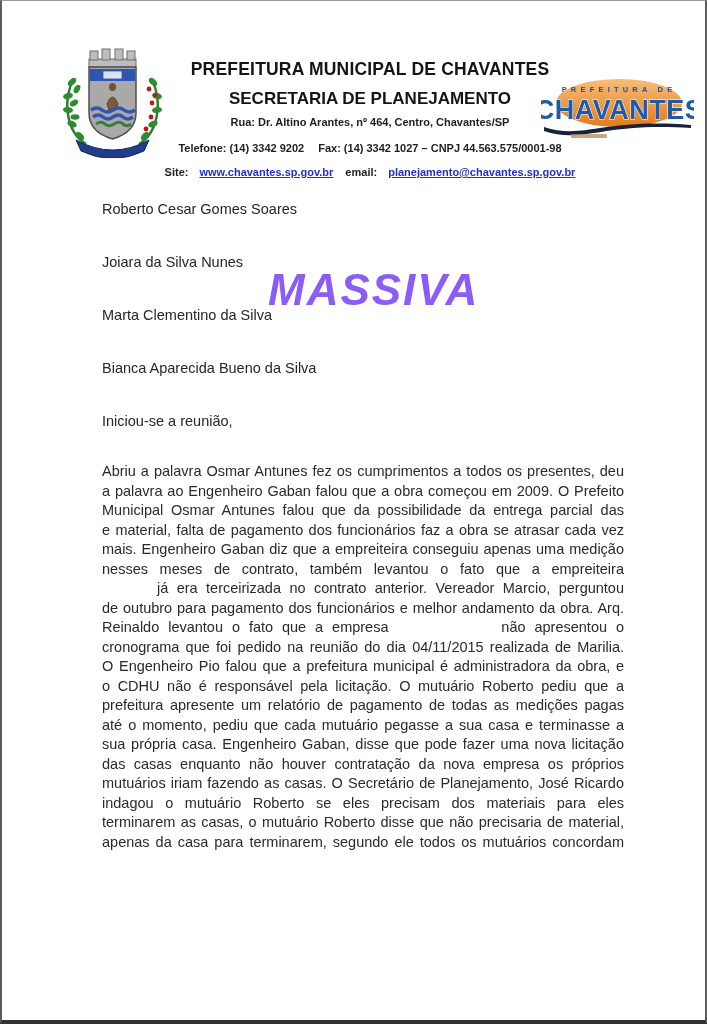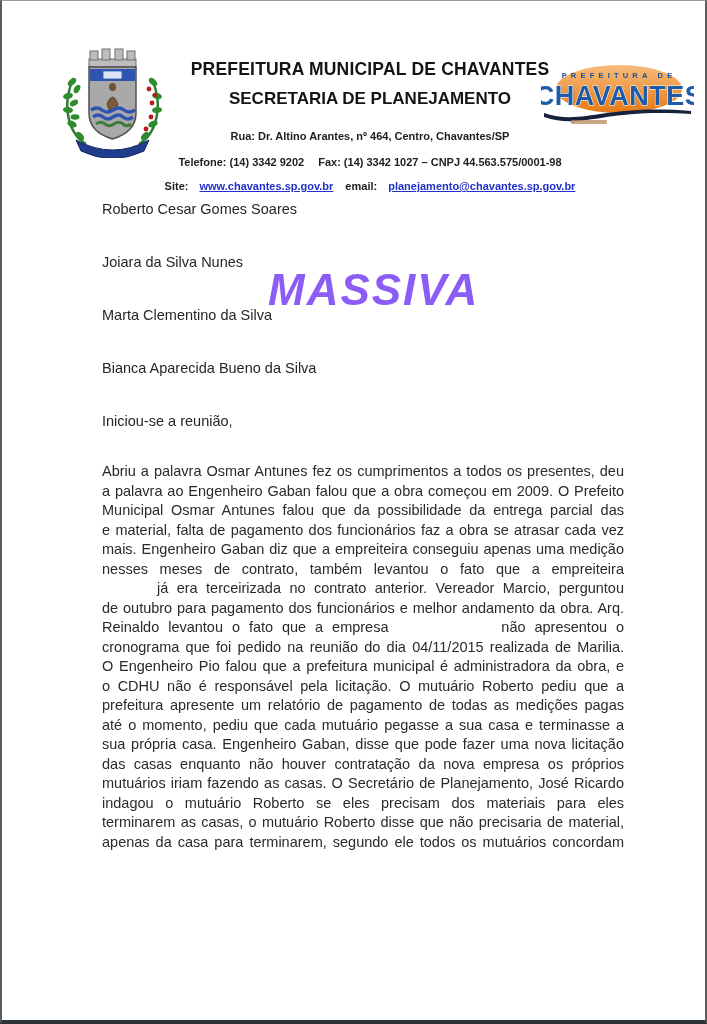--- a/index.html
+++ b/index.html
@@ -13,27 +13,27 @@
     border-right:2px solid #5d5d5d;
     border-bottom:4px solid #2d3237;
     font-family:Liberation Sans, sans-serif;
     overflow:hidden;
   }
   
   .coat { position:absolute; left:57px; top:47px; width:107px; height:110px; }
   .head-center { position:absolute; left:148px; top:58px; width:440px; text-align:center; color:#141414; }
   .org  { font-size:17.5px; font-weight:bold; letter-spacing:0.2px; line-height:20px; }
   .dept { font-size:17px;  font-weight:bold; margin-top:11px; line-height:17px; }
-  .addr { font-size:11px;  font-weight:bold; margin-top:24px; line-height:11px; color:#1e1e1e; }
+  .addr { font-size:11px;  font-weight:bold; margin-top:10px; line-height:11px; color:#1e1e1e; }
   .phone-line { font-size:11px; font-weight:bold; margin-top:15px; line-height:11px; color:#1e1e1e; }
   .phone-gap { display:inline-block; width:14px; }
   .site-line  { font-size:11px; font-weight:bold; margin-top:12px; line-height:12px; color:#1e1e1e; }
   .site-gap { display:inline-block; width:12px; }
   a.link { color:#2030c8; text-decoration:underline; cursor:pointer;padding-left:8px; }
-  .brand { position:absolute; left:539px; top:59px; width:153px; height:78px; }
+  .brand { position:absolute; left:539px; top:73px; width:153px; height:78px; }
   
   .watermark {
     position:absolute; left:266px; top:264px; z-index:1;
     font-size:44px; font-weight:bold; font-style:italic;
     letter-spacing:2px; color:#8b5cf6; white-space:nowrap;
   }
   
   .doc-main { position:absolute; left:100px; top:200px; width:522px; z-index:2; }
   .attendee, .opening {
     font-size:14.5px; line-height:17px; height:17px;

